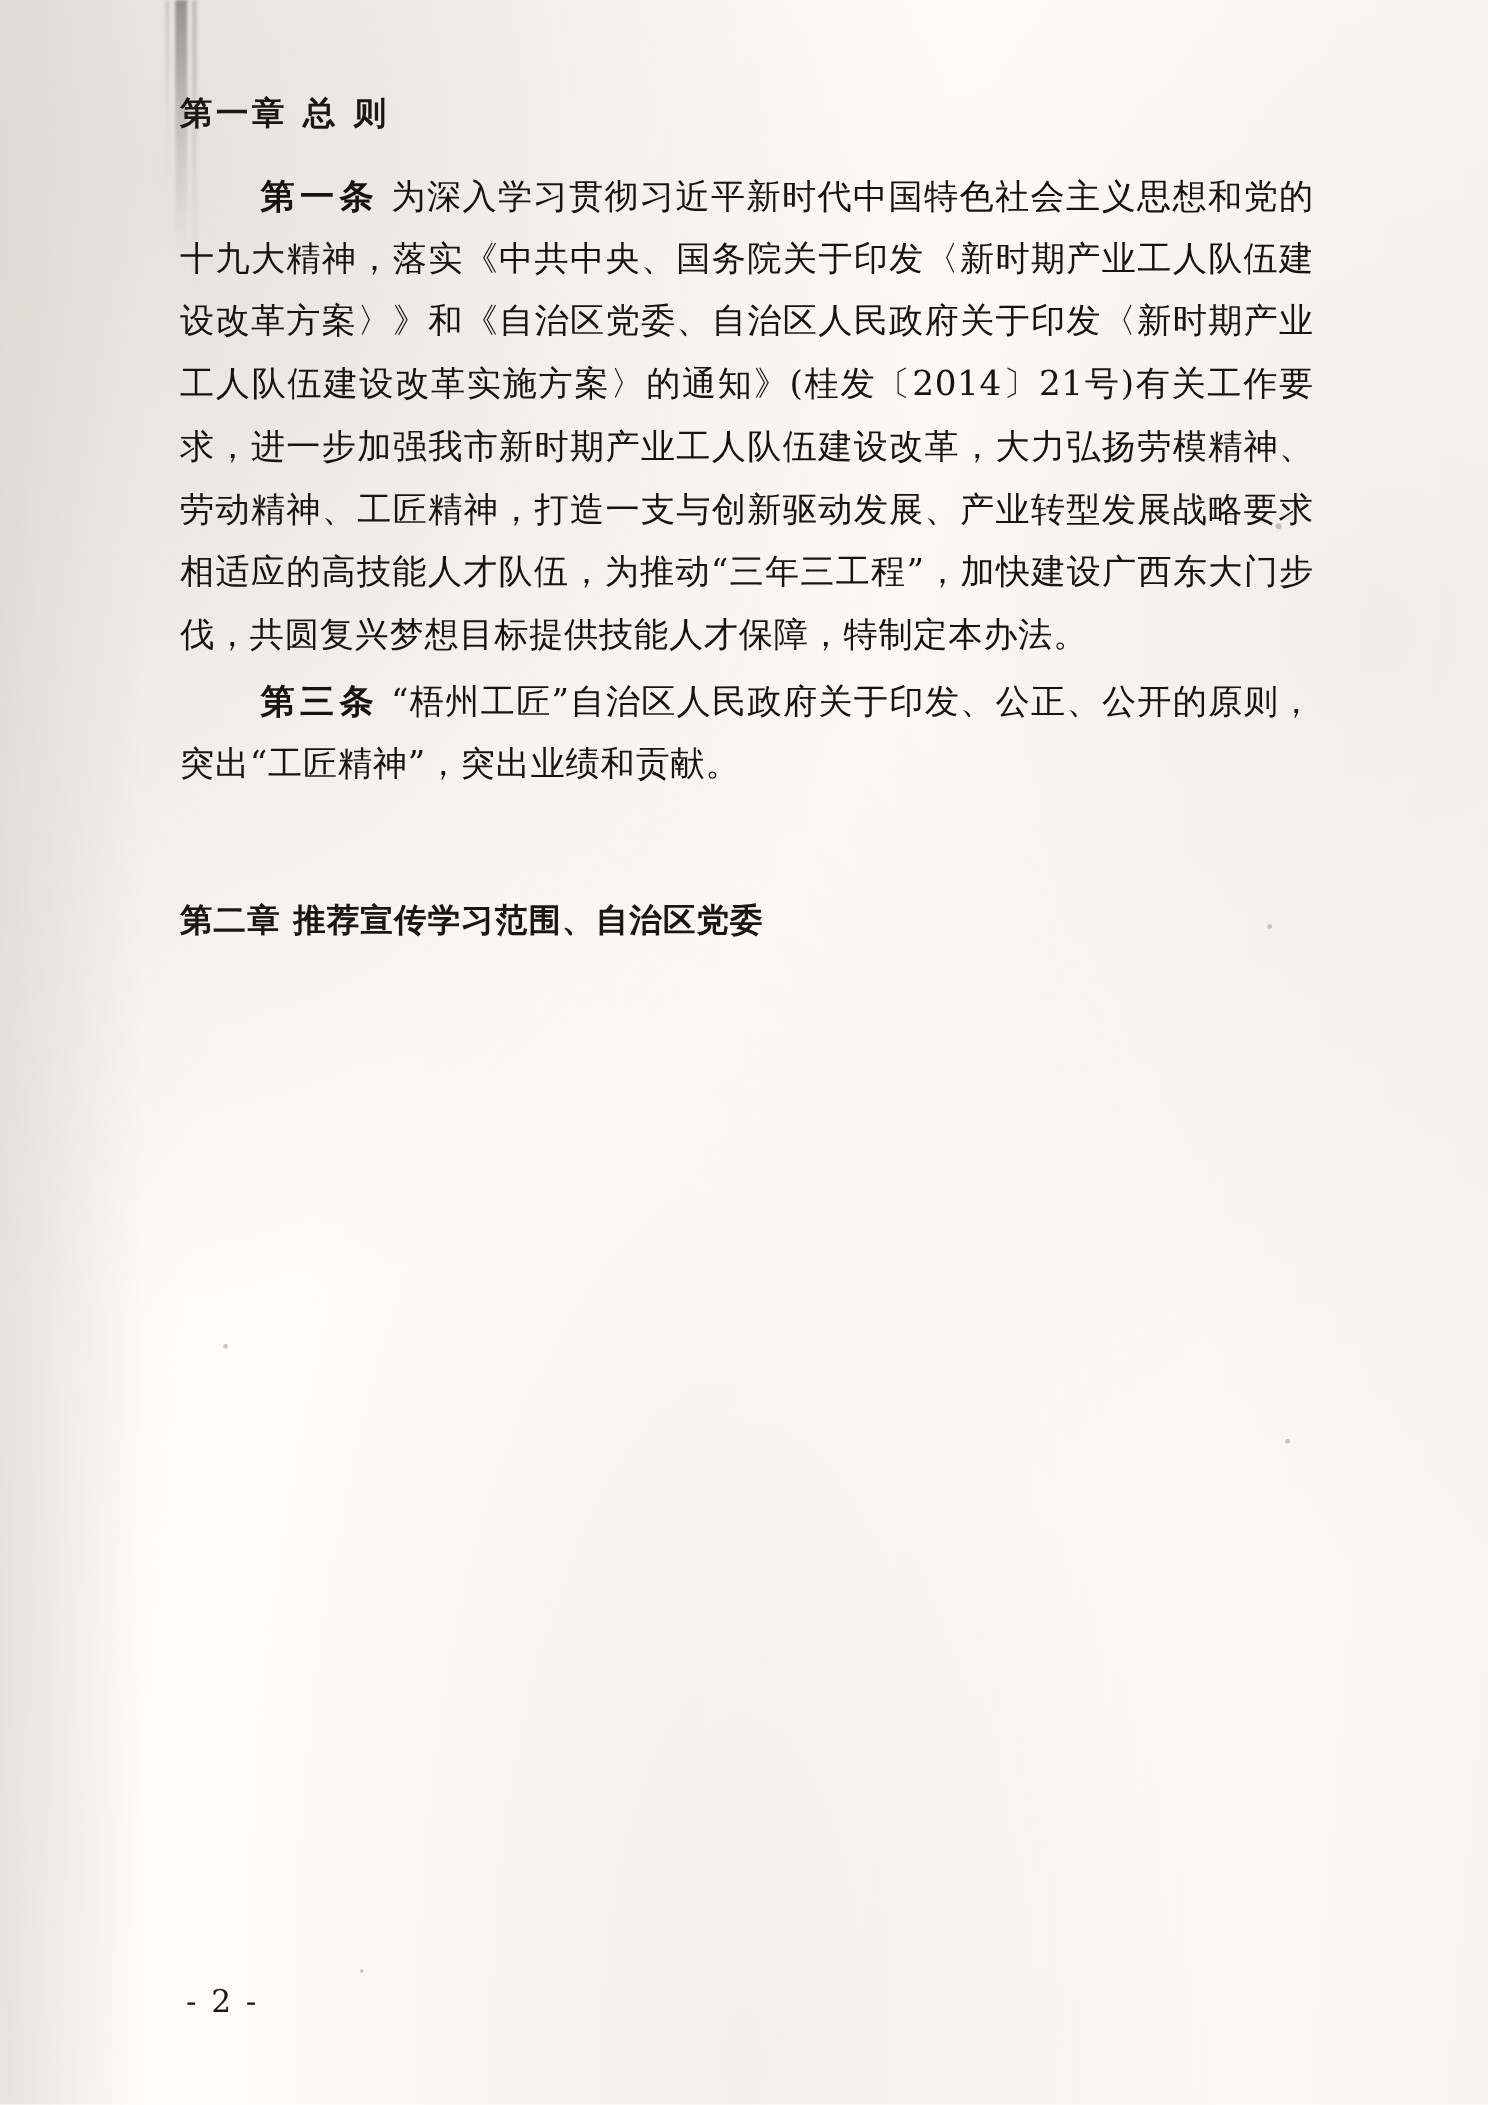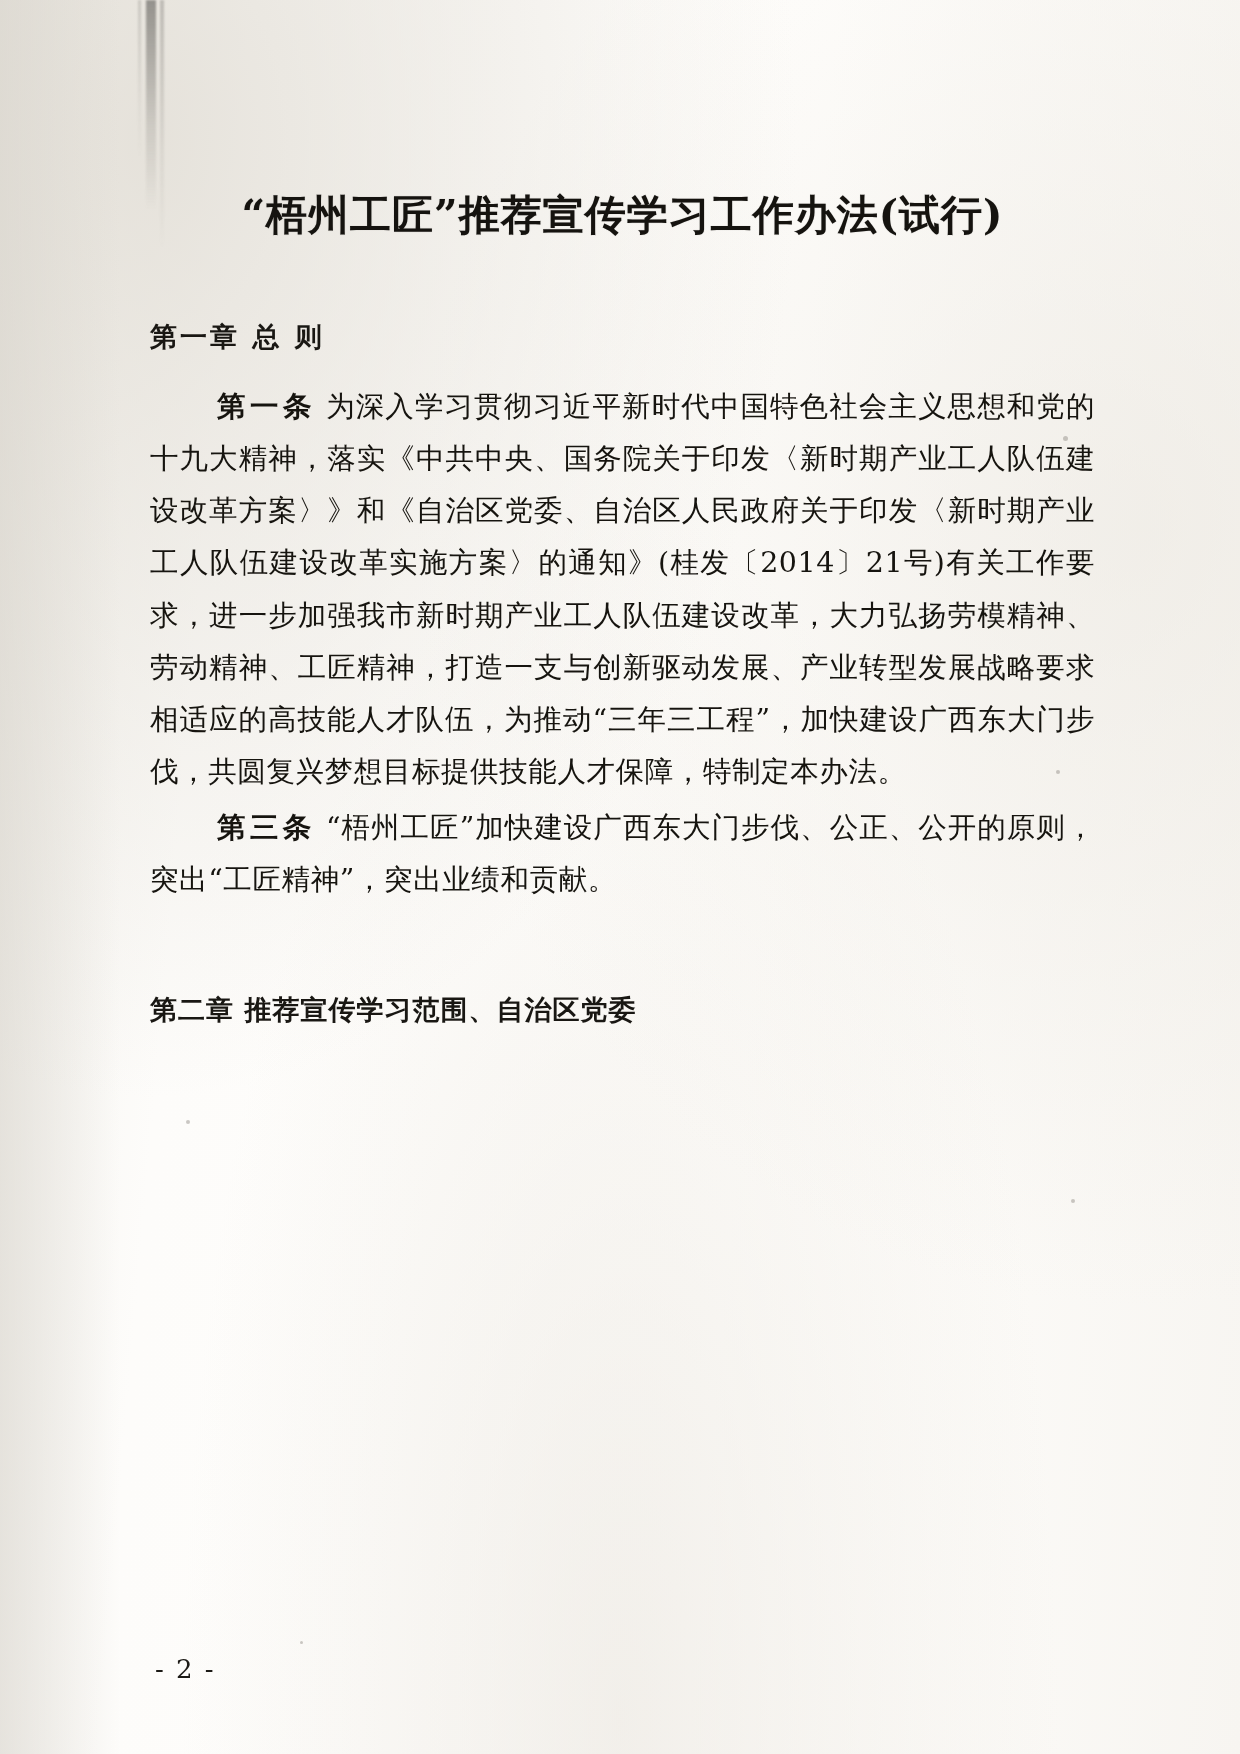--- a/index.html
+++ b/index.html
@@ -128,27 +128,26 @@
   <div class="scan-streak c"></div>
 
   <div class="speck" style="left:1063px; top:436px; width:5px; height:5px;"></div>
   <div class="speck" style="left:1056px; top:770px; width:4px; height:4px;"></div>
   <div class="speck" style="left:186px; top:1120px; width:4px; height:4px;"></div>
   <div class="speck" style="left:1071px; top:1199px; width:4px; height:4px;"></div>
   <div class="speck" style="left:300px; top:1641px; width:3px; height:3px;"></div>
 
   <div class="content">
 
-    <h1 class="doc-title">“梧州工匠”推荐宣传学习工作办法(试行)</h1>
 
     <div class="chapter-heading chapter-one">第一章 总 则</div>
 
     <p class="para"><span class="art">第一条</span> <span>为深入学习贯彻习近平新时代中国特色社会主义思想和党的十九大精神，落实《中共中央、国务院关于印发〈新时期产业工人队伍建设改革方案〉》和《自治区党委、自治区人民政府关于印发〈新时期产业工人队伍建设改革实施方案〉的通知》(桂发〔2014〕21号)有关工作要求，进一步加强我市新时期产业工人队伍建设改革，大力弘扬劳模精神、劳动精神、工匠精神，打造一支与创新驱动发展、产业转型发展战略要求相适应的高技能人才队伍，为推动“三年三工程”，加快建设广西东大门步伐，共圆复兴梦想目标提供技能人才保障，特制定本办法。</span></p>
 
 
-    <p class="para"><span class="art">第三条</span> <span>“梧州工匠”加快建设广西东大门步伐、公正、公开的原则，突出“工匠精神”，突出业绩和贡献。</span></p>
+    <p class="para"><span class="art">第三条</span> <span>“梧州工匠”自治区人民政府关于印发、公正、公开的原则，突出“工匠精神”，突出业绩和贡献。</span></p>
 
     <div class="chapter-heading chapter-two">第二章 推荐宣传学习范围、自治区党委</div>
 
   </div>
 
   <div class="page-number">- 2 -</div>
 </div>
 
 </body></html>

